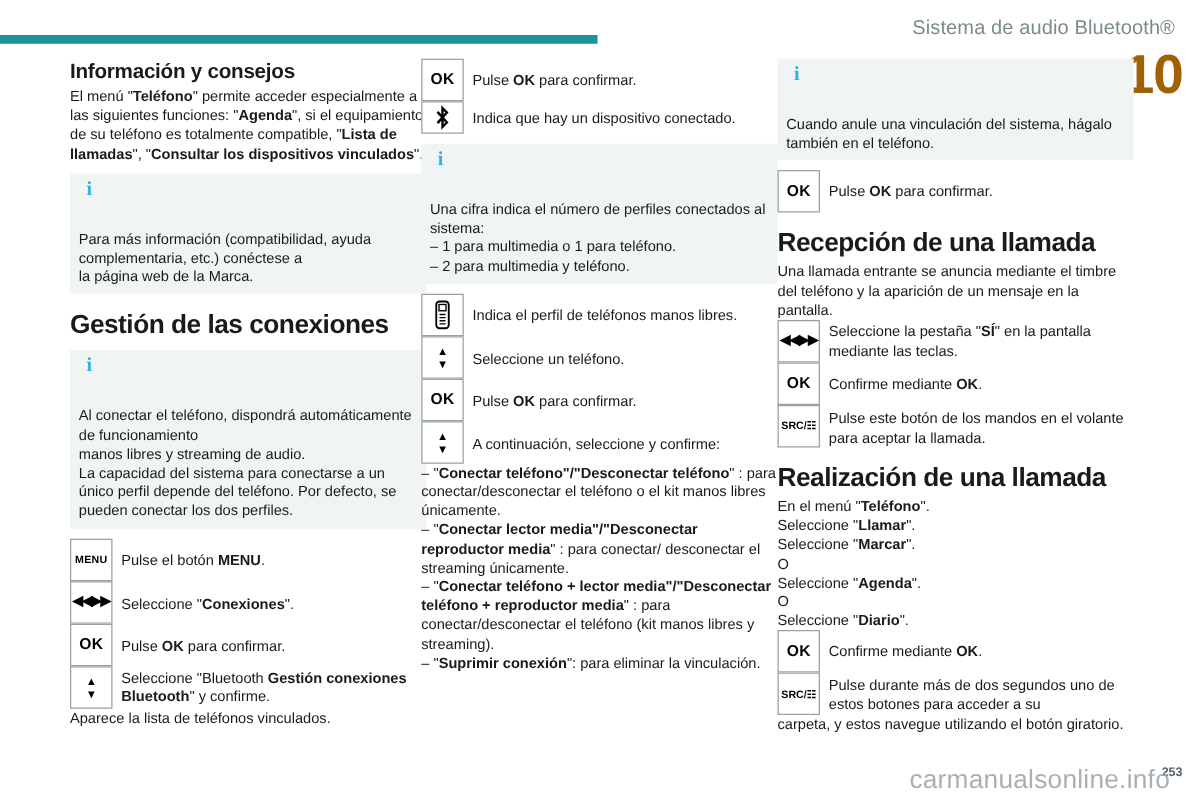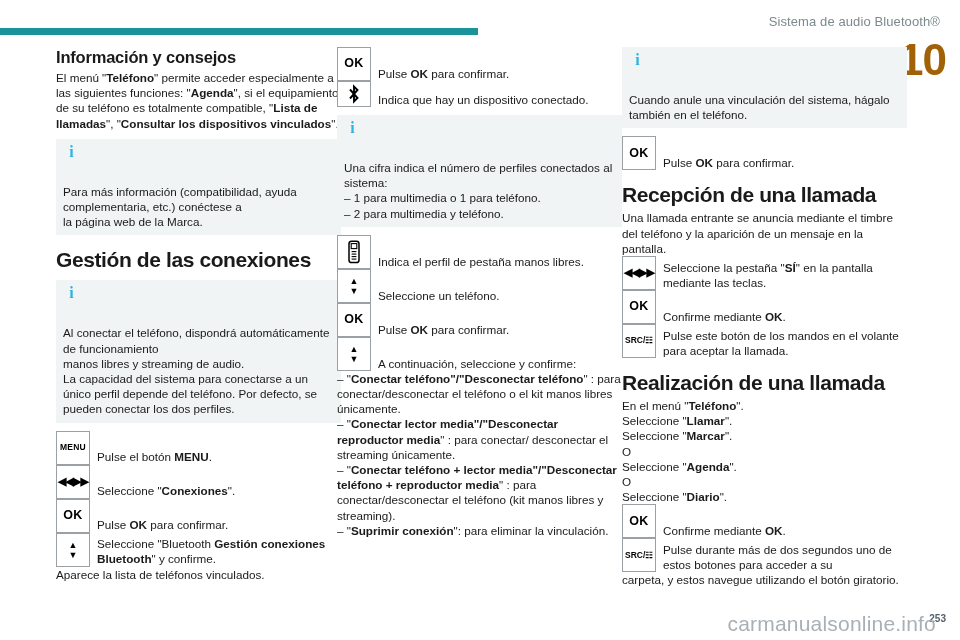--- a/index.html
+++ b/index.html
@@ -14,21 +14,21 @@
     font-family: "Liberation Sans", sans-serif;
     color: #1a1a1a;
     overflow: hidden;
   }
 
   
   .header-title {
     position: absolute;
     top: 14px;
     right: 20px;
-    font-size: 13px;
+    font-size: 16px;
     color: #7b8a8e;
     letter-spacing: .1px;
     white-space: nowrap;
   }
   .teal-rule {
     position: absolute;
     left: 0;
     top: 28px;
     width: 478px;
     height: 7px;
@@ -101,21 +101,21 @@
     line-height: 15.2px;
     text-align: center;
     font-family: "Liberation Serif", serif;
   }
   .tipbox .tip-text { overflow: hidden; margin-top: 40px; }
   .tipbox .tip-rest { clear: both; }
 
   
   .keyrow {
     display: flex;
-    align-items: flex-end;
+    align-items: center;
     margin: 0;
   }
   .keybox {
     flex: 0 0 auto;
     width: 34px;
     min-height: 30px;
     border: 1px solid #9aa0a3;
     box-sizing: border-box;
     display: flex;
     align-items: center;
@@ -260,21 +260,21 @@
       <div class="keybox tall">
         <svg width="14" height="24" viewBox="0 0 14 24">
           <rect x="2" y="1.2" width="10" height="21.4" rx="2.6" ry="2.6" fill="none" stroke="#000" stroke-width="1.5"></rect>
           <rect x="4.2" y="3.6" width="5.6" height="5" fill="none" stroke="#000" stroke-width="1.1"></rect>
           <line x1="4.6" y1="11.6" x2="9.4" y2="11.6" stroke="#000" stroke-width="1.1"></line>
           <line x1="4.6" y1="14.1" x2="9.4" y2="14.1" stroke="#000" stroke-width="1.1"></line>
           <line x1="4.6" y1="16.6" x2="9.4" y2="16.6" stroke="#000" stroke-width="1.1"></line>
           <line x1="4.6" y1="19.1" x2="9.4" y2="19.1" stroke="#000" stroke-width="1.1"></line>
         </svg>
       </div>
-      <div class="keytext">Indica el perfil de pestaña manos libres.</div>
+      <div class="keytext">Indica el perfil de teléfonos manos libres.</div>
     </div>
 
     <div class="keyrow">
       <div class="keybox tall">
         <span class="arrows-ud">▲<br>▼</span>
       </div>
       <div class="keytext pad2">Seleccione un teléfono.</div>
     </div>
 
     <div class="keyrow">

